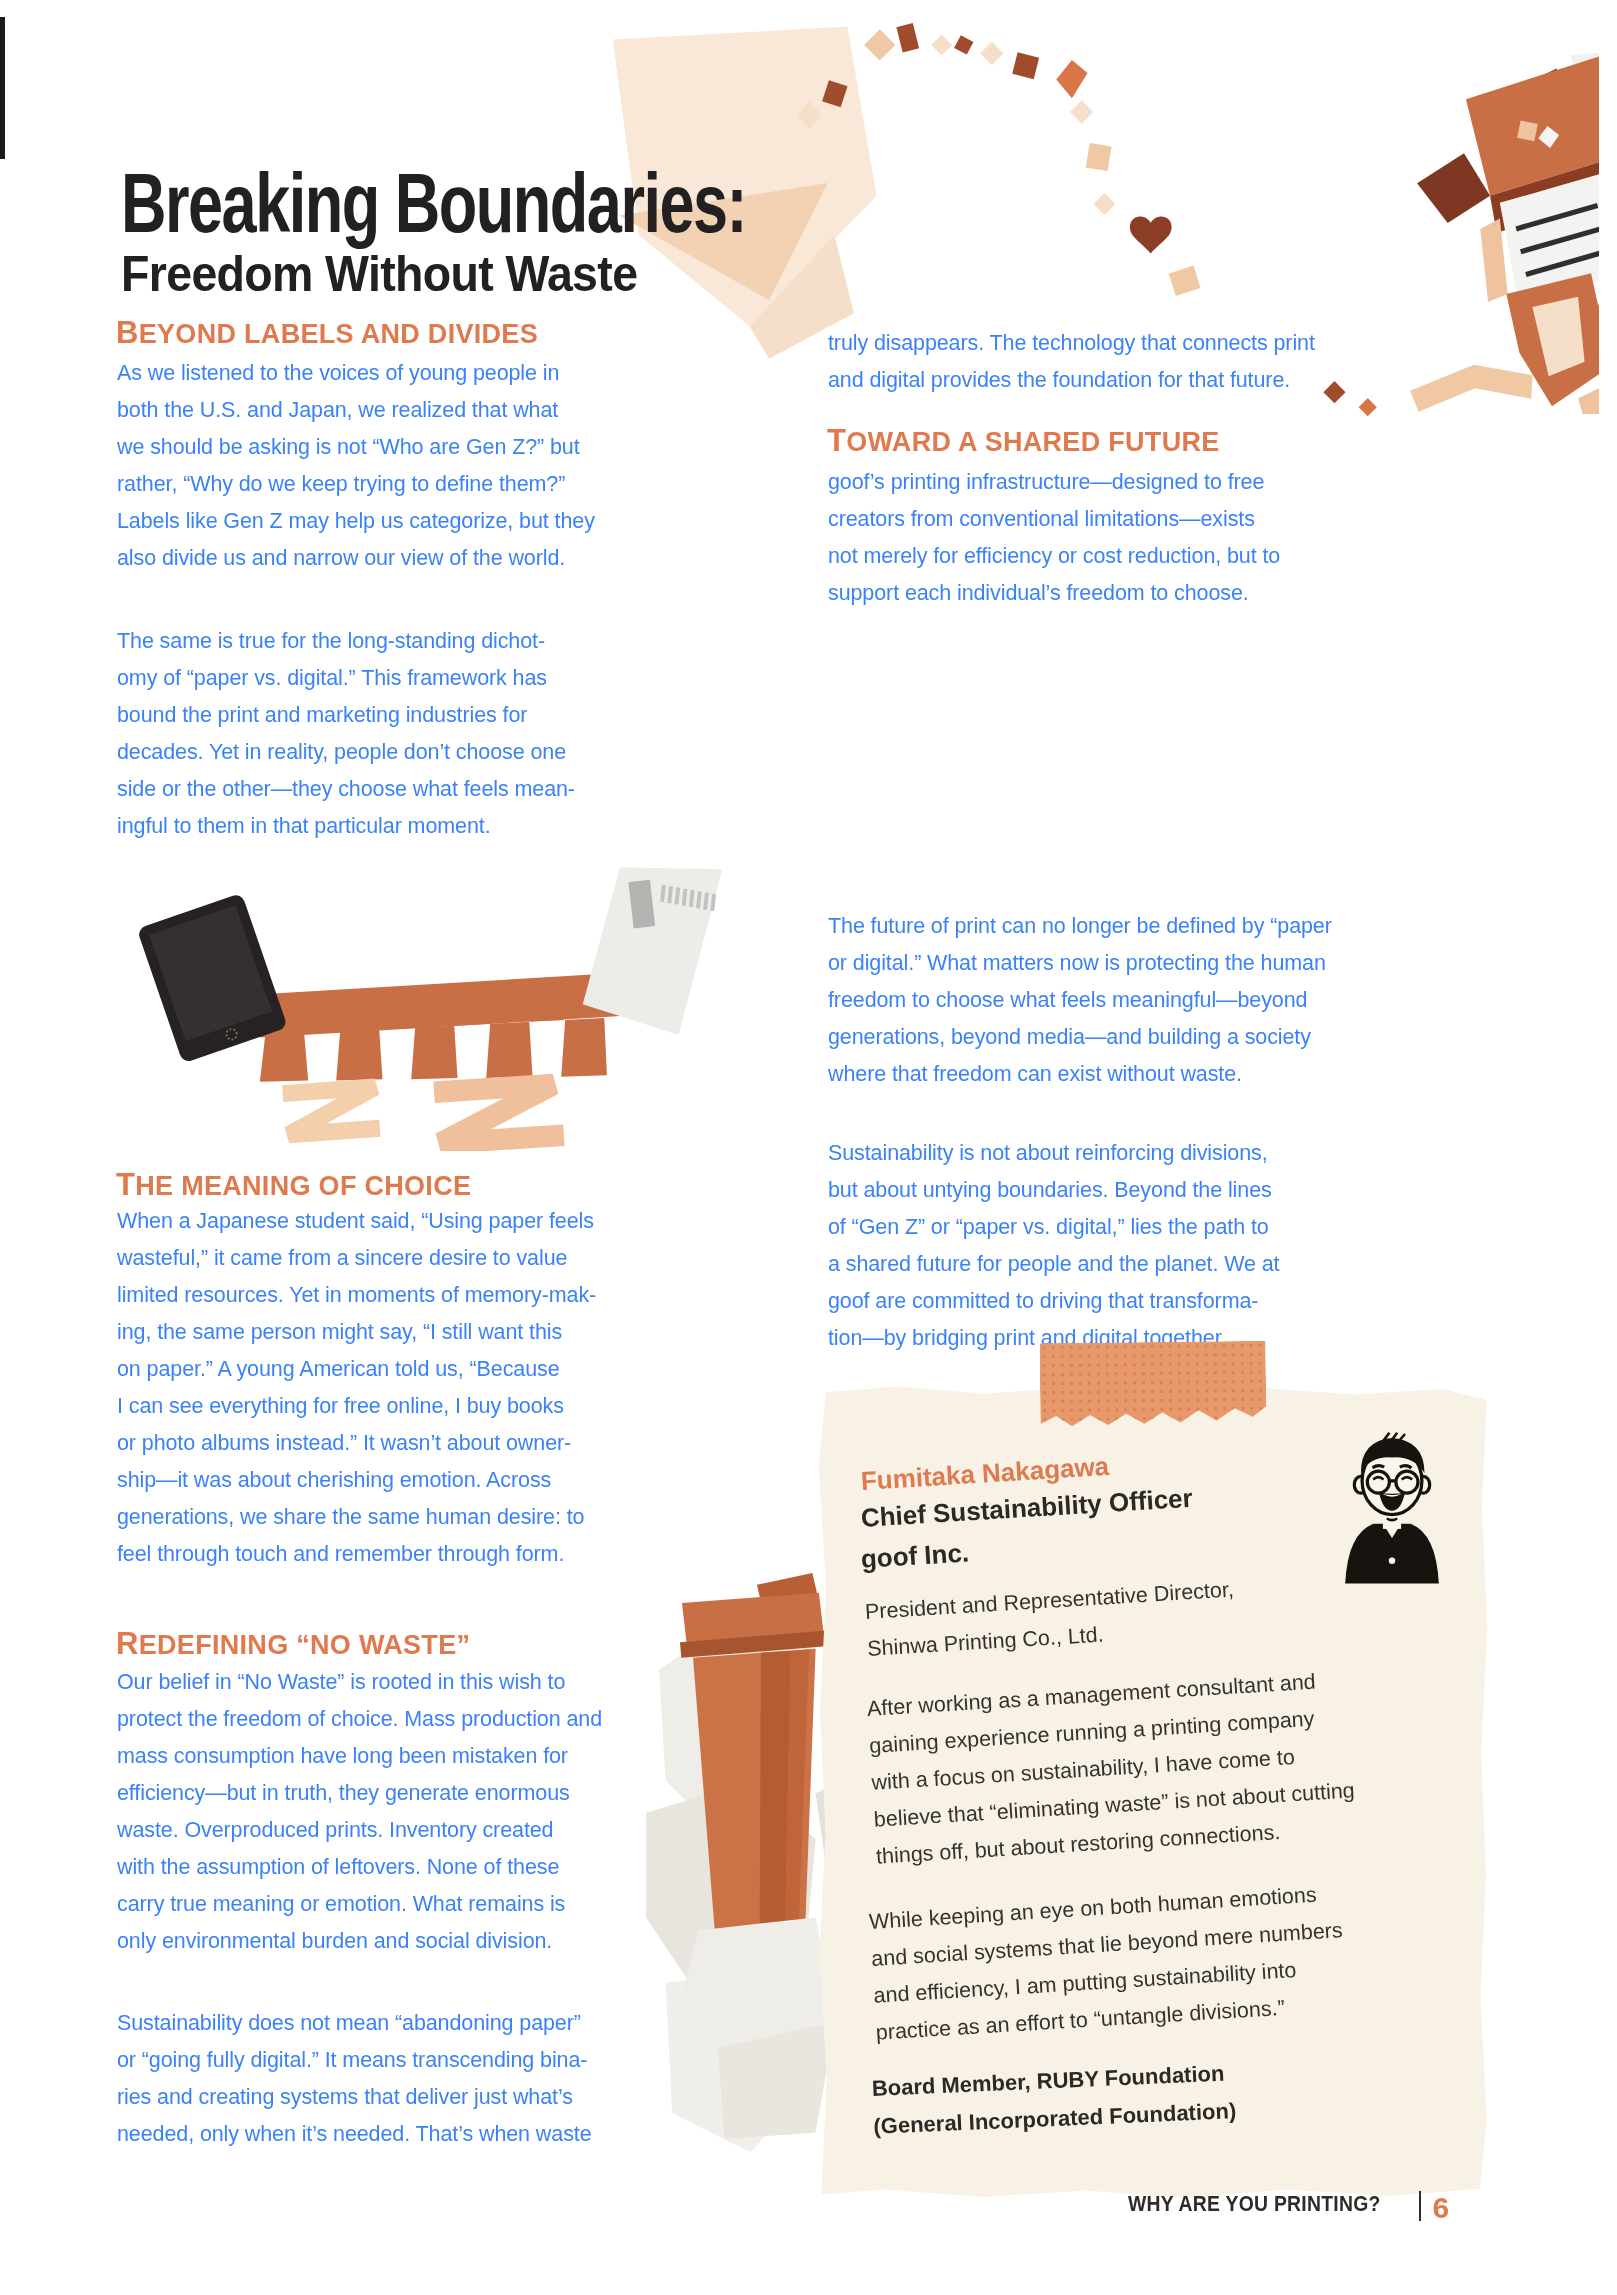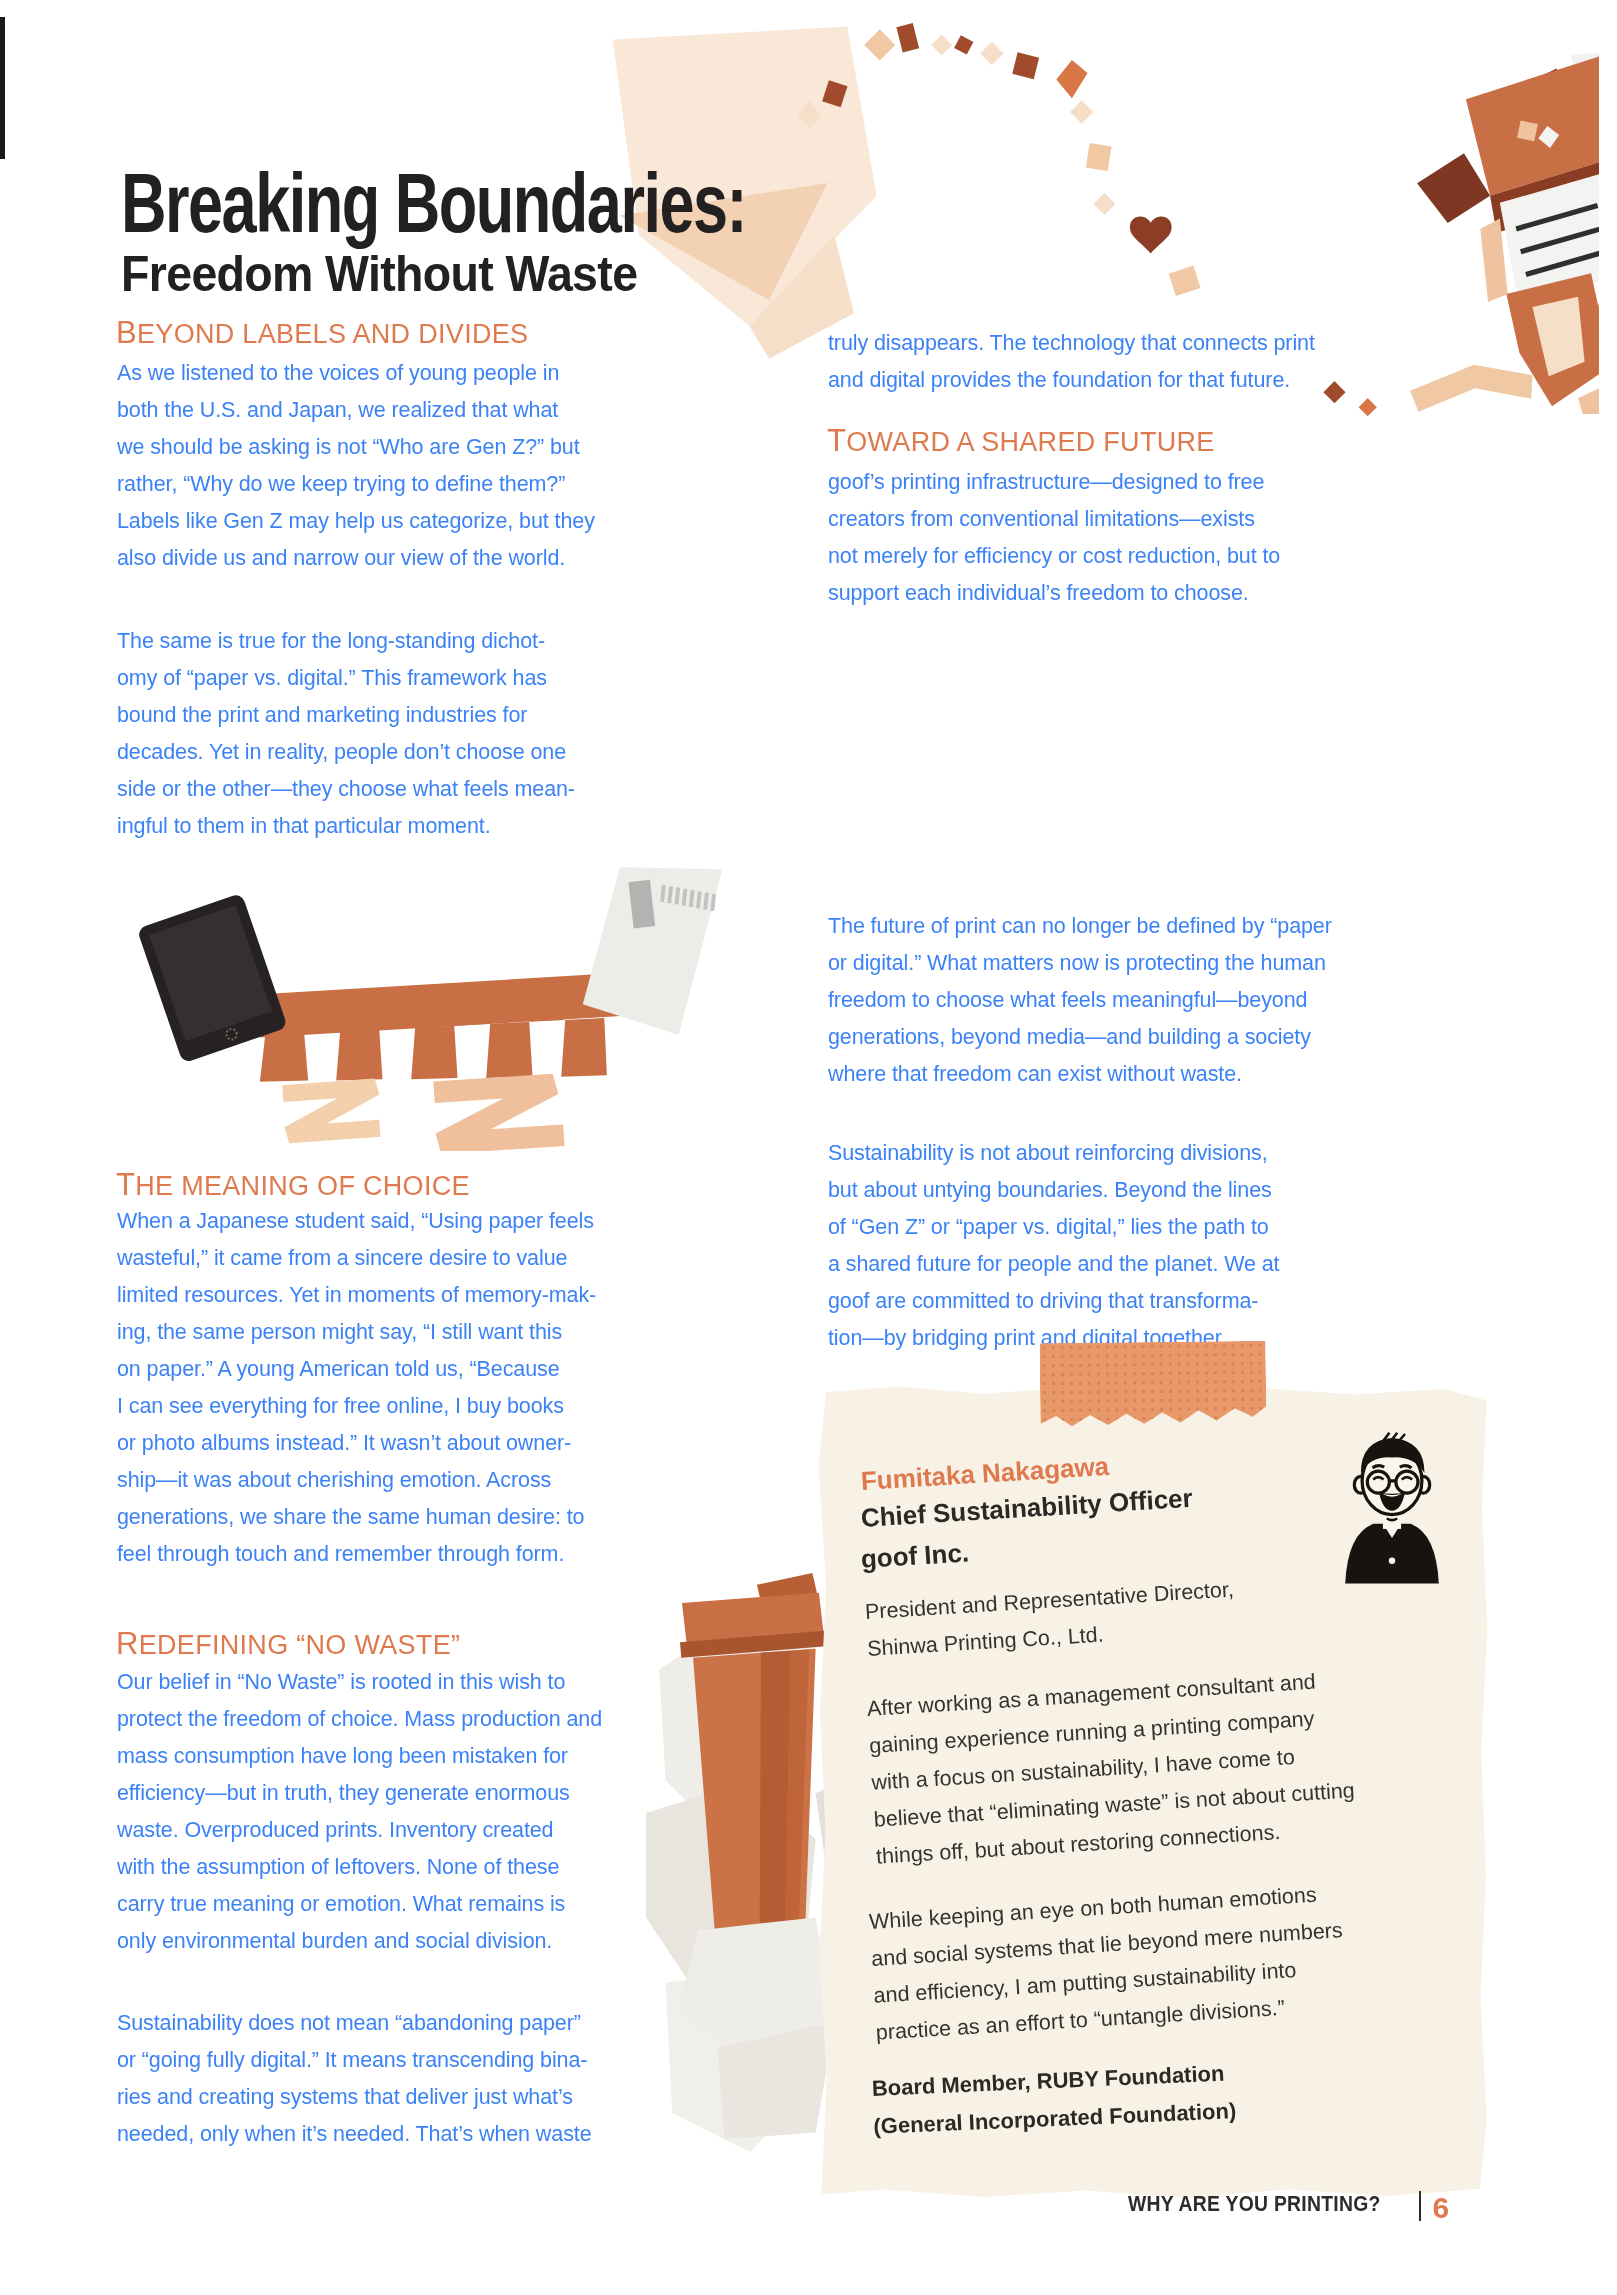--- a/index.html
+++ b/index.html
@@ -5,21 +5,21 @@
   html,body{margin:0;padding:0;background:#ffffff;}
   #page{position:relative;width:1599px;height:2295px;background:#ffffff;overflow:hidden;
         font-family:"Liberation Sans",sans-serif;color:#3b3b3b;border-radius:12px;}
   .abs{position:absolute;}
   
   .title-1{font-size:83px;font-weight:bold;color:#232021;letter-spacing:-2px;
            transform:scaleX(0.76);transform-origin:left top;white-space:nowrap;line-height:1;}
   .title-2{font-size:50px;font-weight:bold;color:#232021;letter-spacing:-0.7px;
            transform:scaleX(0.93);transform-origin:left top;white-space:nowrap;line-height:1;}
   
-  .sec-h{font-size:27px;font-weight:normal;color:#de7a4d;letter-spacing:0.3px;white-space:nowrap;line-height:1;}
+  .sec-h{font-size:27px;font-weight:bold;color:#de7a4d;letter-spacing:0.3px;white-space:nowrap;line-height:1;}
   .sec-h::first-letter{font-size:115%;}
   
   .body-p{font-size:21.5px;line-height:37px;letter-spacing:-0.1px;white-space:pre-line;color:#3b82f6;}
   
   #card{left:816px;top:1384px;width:674px;height:817px;background:#f8f1e5;
         clip-path:polygon(1.5% 1%,12% .3%,25% 1.2%,38% .4%,52% 1.5%,66% .5%,80% 1.3%,93% .6%,99.5% 2%,
         98.8% 15%,99.6% 30%,98.7% 45%,99.4% 60%,98.6% 75%,99.5% 90%,98.5% 98.5%,85% 99.4%,70% 98.6%,
         55% 99.6%,40% 98.7%,25% 99.5%,10% 98.6%,.8% 99.2%,1.6% 85%,.5% 70%,1.4% 55%,.6% 40%,1.5% 25%,.4% 10%);}
   .card-name{font-size:26px;font-weight:bold;color:#de7a4d;white-space:nowrap;
              transform:rotate(-3.5deg);transform-origin:left top;}

